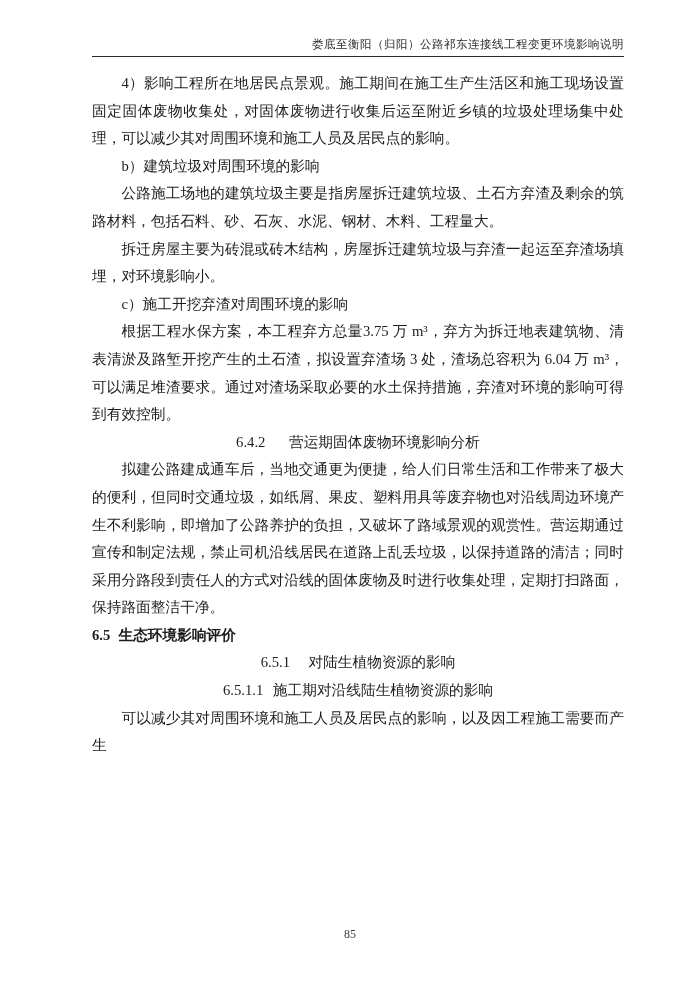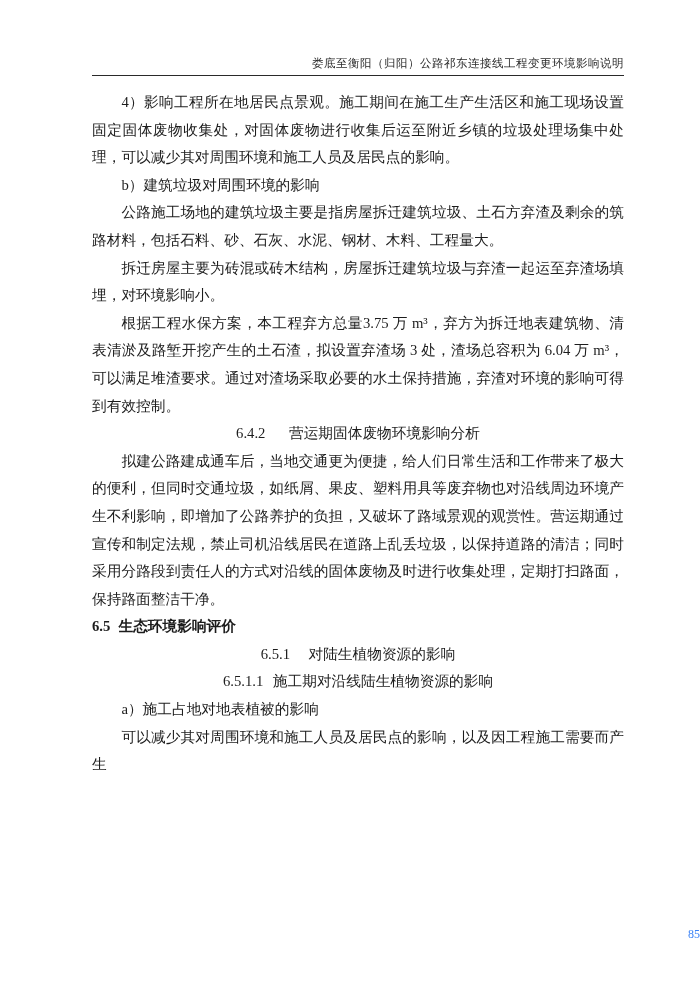--- a/index.html
+++ b/index.html
@@ -13,21 +13,21 @@
     height: 990px;
     margin: 0 auto;
     background: #ffffff;
     color: #1c1c1c;
     font-family: "Liberation Serif", "DejaVu Serif", serif;
     box-sizing: border-box;
     padding: 0 76px 0 92px;
     overflow: hidden;
   }
   .header {
-    padding-top: 56px;
+    padding-top: 37px;
     border-bottom: 1px solid #2a2a2a;
     padding-bottom: 5px;
   }
   .header-title {
     text-align: right;
     font-size: 11.5px;
     letter-spacing: 0.5px;
     line-height: 14px;
     color: #2a2a2a;
   }
@@ -57,23 +57,23 @@
   .h-num { display: inline-block; }
   .gap-xl { margin-right: 1.6em; }
   .gap-lg { margin-right: 1.25em; }
   .gap-md { margin-right: 0.65em; }
   .gap-sm { margin-right: 0.55em; }
   .footer {
     position: absolute;
     left: 0;
     right: 0;
     bottom: 48px;
-    text-align: right;
+    text-align: center;
     font-size: 12px;
-    color: #3b82f6;
+    color: #404040;
   }
 </style>
 </head>
 <body>
 
 <div class="page">
 
   <div class="header">
     <div class="header-title">娄底至衡阳（归阳）公路祁东连接线工程变更环境影响说明</div>
   </div>
@@ -82,20 +82,21 @@
 
     <p class="para indent">4）影响工程所在地居民点景观。施工期间在施工生产生活区和施工现场设置固定固体废物收集处，对固体废物进行收集后运至附近乡镇的垃圾处理场集中处理，可以减少其对周围环境和施工人员及居民点的影响。</p>
 
     <p class="para indent">b）建筑垃圾对周围环境的影响</p>
 
     <p class="para indent">公路施工场地的建筑垃圾主要是指房屋拆迁建筑垃圾、土石方弃渣及剩余的筑路材料，包括石料、砂、石灰、水泥、钢材、木料、工程量大。</p>
 
     <p class="para indent">拆迁房屋主要为砖混或砖木结构，房屋拆迁建筑垃圾与弃渣一起运至弃渣场填埋，对环境影响小。</p>
 
 
+    <p class="para indent">c）施工开挖弃渣对周围环境的影响</p>
 
     <p class="para indent">根据工程水保方案，本工程弃方总量3.75 万 m³，弃方为拆迁地表建筑物、清表清淤及路堑开挖产生的土石渣，拟设置弃渣场 3 处，渣场总容积为 6.04 万 m³，可以满足堆渣要求。通过对渣场采取必要的水土保持措施，弃渣对环境的影响可得到有效控制。</p>
 
     <h3 class="heading">
       <span class="h-num gap-xl">6.4.2</span><span>营运期固体废物环境影响分析</span>
     </h3>
 
     <p class="para indent">拟建公路建成通车后，当地交通更为便捷，给人们日常生活和工作带来了极大的便利，但同时交通垃圾，如纸屑、果皮、塑料用具等废弃物也对沿线周边环境产生不利影响，即增加了公路养护的负担，又破坏了路域景观的观赏性。营运期通过宣传和制定法规，禁止司机沿线居民在道路上乱丢垃圾，以保持道路的清洁；同时采用分路段到责任人的方式对沿线的固体废物及时进行收集处理，定期打扫路面，保持路面整洁干净。</p>
 
     <h2 class="heading-bold">
@@ -103,21 +104,20 @@
     </h2>
 
     <h3 class="heading">
       <span class="h-num gap-lg">6.5.1</span><span>对陆生植物资源的影响</span>
     </h3>
 
     <h4 class="heading">
       <span class="h-num gap-md">6.5.1.1</span><span>施工期对沿线陆生植物资源的影响</span>
     </h4>
 
-    <p class="para indent">a）施工占地对地表植被的影响</p>
 
     <p class="para indent">可以减少其对周围环境和施工人员及居民点的影响，以及因工程施工需要而产生</p>
 
   </div>
 
   <div class="footer">
     <span>85</span>
   </div>
 
 </div>

